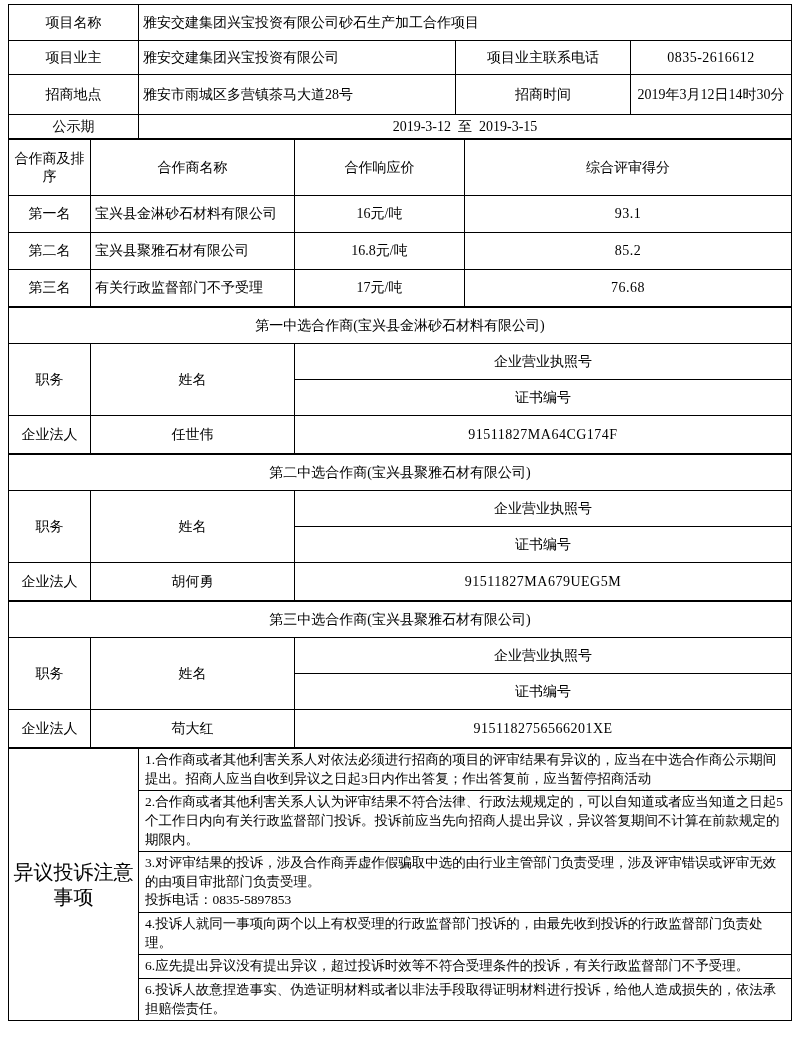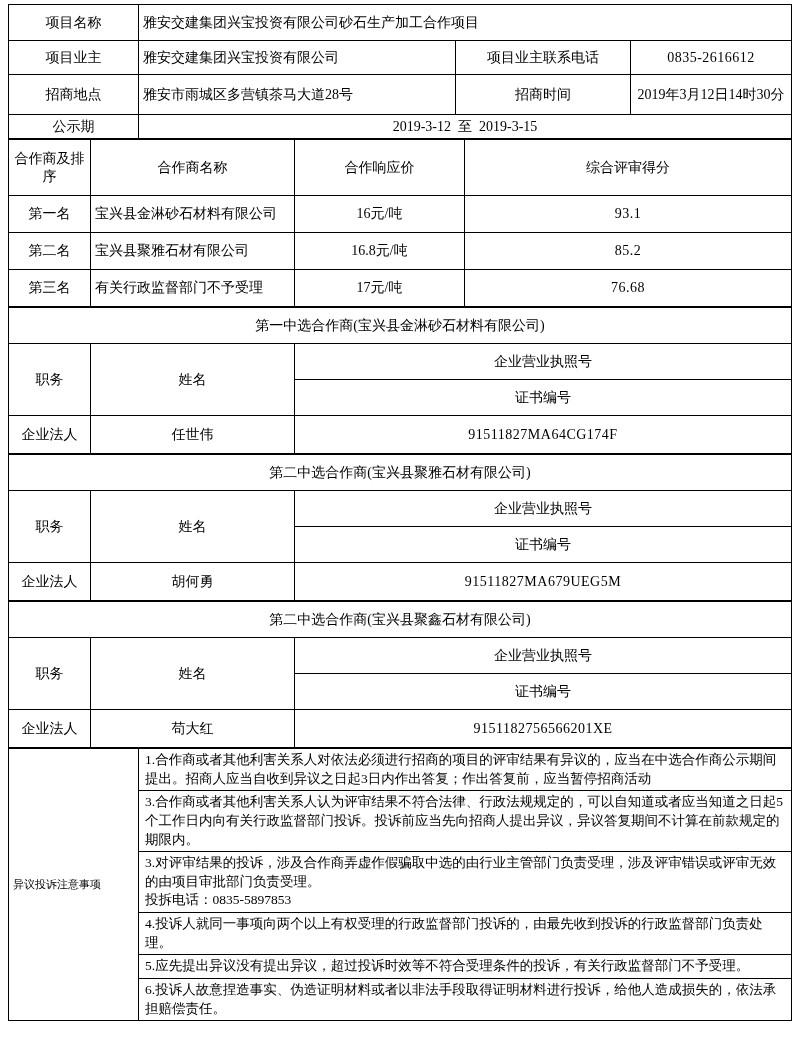--- a/index.html
+++ b/index.html
@@ -25,21 +25,21 @@
   .val{text-align:left;padding-left:6px;}
   .ctr{text-align:center;}
   .hdr{text-align:center;}
   .pre{white-space:pre-wrap;}
   .num{letter-spacing:0.5px;}
   .notes td.note{
     font-size:13.5px;line-height:1.38;
     text-align:left;padding:2px 6px;
     white-space:pre-line;
   }
-  .notes td.nlab{font-size:11px;}
+  .notes td.nlab{text-align:center;font-size:20px;}
   .h36{height:36px;}.h34{height:34px;}.h40{height:40px;}.h24{height:24px;}
   .h56{height:56px;padding-left:32px;}.h37{height:37px;margin-left:33px;}.h38{height:38px;}
 </style>
 </head>
 <body>
 
 <div class="sheet">
   <div class="tbl-wrap">
 
     <table class="t">
@@ -161,21 +161,21 @@
       </table>
 
     <table class="t">
       <colgroup>
           <col style="width:82px">
           <col style="width:204px">
           <col>
         </colgroup>
       <tbody>
           <tr class="h36">
-        <td class="hdr" colspan="3">第二中选合作商(宝兴县聚鑫石材有限公司)</td>
+        <td class="hdr" colspan="3">第三中选合作商(宝兴县聚雅石材有限公司)</td>
       </tr>
       <tr class="h36">
         <td class="ctr" rowspan="2">职务</td>
         <td class="ctr" rowspan="2">姓名</td>
         <td class="ctr">企业营业执照号</td>
       </tr>
       <tr class="h36">
         <td class="ctr">证书编号</td>
       </tr>
       <tr class="h38">
@@ -190,31 +190,31 @@
       <colgroup>
           <col style="width:130px">
           <col>
         </colgroup>
       <tbody>
           <tr>
         <td class="nlab" rowspan="6">异议投诉注意事项</td>
         <td class="note">1.合作商或者其他利害关系人对依法必须进行招商的项目的评审结果有异议的，应当在中选合作商公示期间提出。招商人应当自收到异议之日起3日内作出答复；作出答复前，应当暂停招商活动</td>
       </tr>
       <tr>
-            <td class="note">3.合作商或者其他利害关系人认为评审结果不符合法律、行政法规规定的，可以自知道或者应当知道之日起5个工作日内向有关行政监督部门投诉。投诉前应当先向招商人提出异议，异议答复期间不计算在前款规定的期限内。</td>
+            <td class="note">2.合作商或者其他利害关系人认为评审结果不符合法律、行政法规规定的，可以自知道或者应当知道之日起5个工作日内向有关行政监督部门投诉。投诉前应当先向招商人提出异议，异议答复期间不计算在前款规定的期限内。</td>
           </tr>
       <tr>
             <td class="note">3.对评审结果的投诉，涉及合作商弄虚作假骗取中选的由行业主管部门负责受理，涉及评审错误或评审无效的由项目审批部门负责受理。
 投拆电话：0835-5897853</td>
           </tr>
       <tr>
             <td class="note">4.投诉人就同一事项向两个以上有权受理的行政监督部门投诉的，由最先收到投诉的行政监督部门负责处理。</td>
           </tr>
       <tr>
-            <td class="note">5.应先提出异议没有提出异议，超过投诉时效等不符合受理条件的投诉，有关行政监督部门不予受理。</td>
+            <td class="note">6.应先提出异议没有提出异议，超过投诉时效等不符合受理条件的投诉，有关行政监督部门不予受理。</td>
           </tr>
       <tr>
             <td class="note">6.投诉人故意捏造事实、伪造证明材料或者以非法手段取得证明材料进行投诉，给他人造成损失的，依法承担赔偿责任。</td>
           </tr>
     </tbody>
       </table>
 
   </div>
 </div>
 

